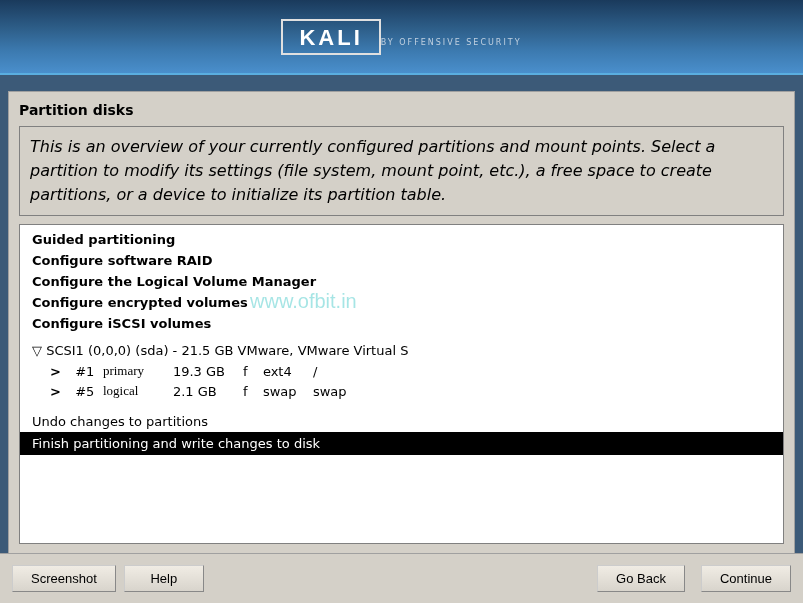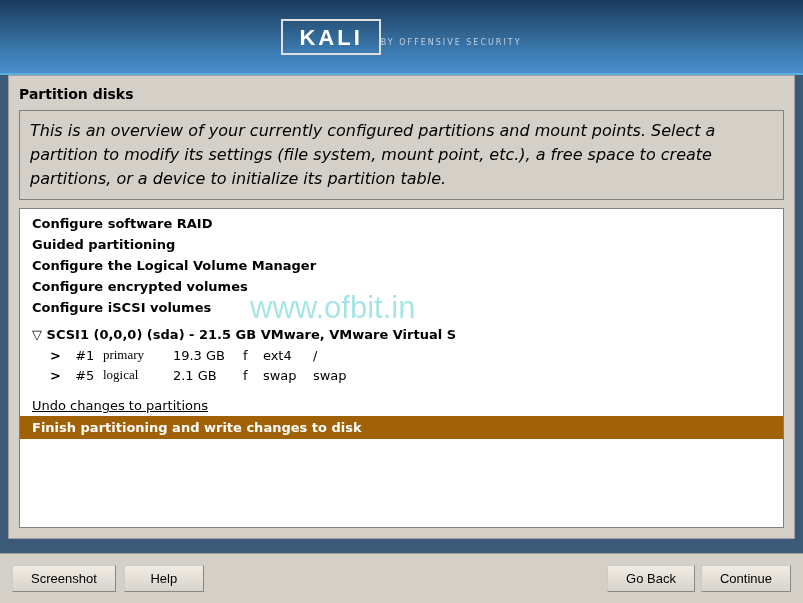--- a/index.html
+++ b/index.html
@@ -81,21 +81,21 @@
       cursor: pointer;
       white-space: nowrap;
     }
 
     .list-item-bold {
       font-weight: bold;
     }
 
     .disk-header {
       padding: 3px 12px;
-      font-weight: bold;
+      font-weight: normal;
       color: #000000;
     }
 
     .partition-row {
       padding: 2px 12px 2px 30px;
       display: flex;
       align-items: center;
       color: #000000;
     }
 
@@ -116,32 +116,32 @@
     .col-mount { width: 40px; }
 
     .separator { height: 6px; }
 
     
     .watermark {
       position: absolute;
       top: 290px;
       left: 250px;
       color: rgba(0, 180, 180, 0.35);
-      font-size: 31px;
+      font-size: 20px;
       font-family: Arial, sans-serif;
       pointer-events: none;
       z-index: 10;
       white-space: nowrap;
     }
 
     
     .list-item-selected {
-      background: #a16207;
+      background: #000000;
       color: #ffffff;
-      font-weight: bold;
+      font-weight: normal;
       padding: 4px 12px;
     }
 
     
     .footer {
       position: absolute;
       bottom: 0;
       left: 0;
       right: 0;
       height: 50px;
@@ -153,49 +153,48 @@
       padding: 12px 12px;
     }
 
     .footer-left {
       display: flex;
       gap: 8px;
     }
 
     .footer-right {
       display: flex;
-      gap: 6px;
+      gap: 16px;
     }
 
     .btn {
       padding: 5px 18px;
       background: linear-gradient(180deg, #f0ece4 0%, #d8d4cc 100%);
       border: 1px solid #888888;
       border-top-color: #cccccc;
       border-left-color: #cccccc;
       color: #000000;
       font-size: 13px;
       cursor: pointer;
       min-width: 80px;
       text-align: center;
     }
 
     .content-wrapper {
       background: #d4d0c8;
-      margin: 0 8px 58px 8px;
+      margin: 16px 8px 58px 8px;
       padding: 10px;
       border: 1px solid #a0a0a0;
       position: relative;
     }
 
     .undo-item {
       padding: 3px 12px;
       color: #000000;
       margin-top: 4px;
-      text-decoration: underline;
     }
   </style>
 </head>
 <body>
 
 <div class="header">
   <div class="kali-logo">
     <div class="kali-box">KALI</div>
     <div class="kali-subtitle">BY OFFENSIVE SECURITY</div>
   </div>
@@ -205,22 +204,22 @@
 
 <div class="content-wrapper">
   <div class="page-title">Partition disks</div>
 
   <div class="description-box">
     <span>This is an overview of your currently configured partitions and mount points. Select a partition to modify its settings (file system, mount point, etc.), a free space to create partitions, or a device to initialize its partition table.</span>
   </div>
 
   <div class="partition-list-box">
 
+    <div class="list-item list-item-bold">Guided partitioning</div>
     <div class="list-item list-item-bold">Configure software RAID</div>
-    <div class="list-item list-item-bold">Guided partitioning</div>
     <div class="list-item list-item-bold">Configure the Logical Volume Manager</div>
     <div class="list-item list-item-bold">Configure encrypted volumes</div>
     <div class="list-item list-item-bold">Configure iSCSI volumes</div>
 
     <div class="separator"></div>
 
     <div class="disk-header">
       <span>▽ </span><span>SCSI1 (0,0,0) (sda) - 21.5 GB VMware, VMware Virtual S</span>
     </div>
 

